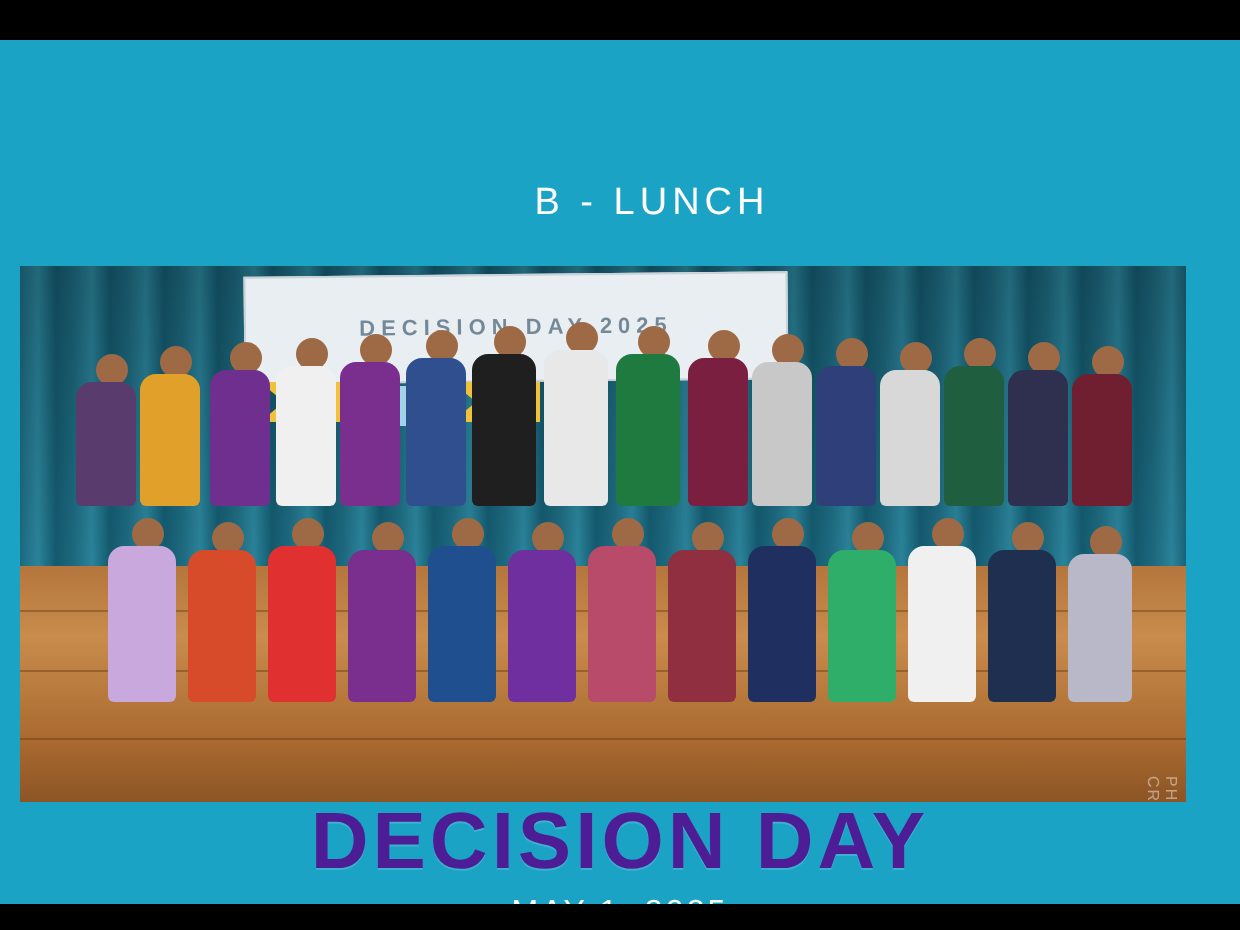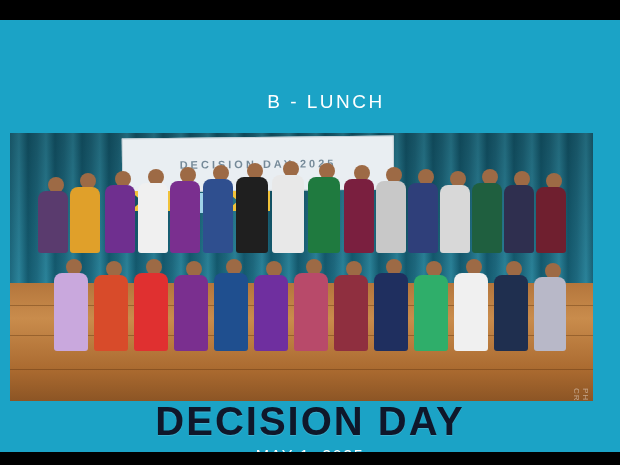--- a/index.html
+++ b/index.html
@@ -147,21 +147,21 @@
     top: 381px;
     width: 620px;
     height: 71px;
     text-align: center;
   }
   .decision-day {
     position: absolute;
     left: 0;
     top: -2px;
     width: 620px;
-    color: #0f172a;
+    color: #4c1d95;
     font-family: "Liberation Sans", sans-serif;
     font-size: 40px;
     font-weight: bold;
     letter-spacing: 2px;
     text-align: center;
     line-height: 44px;
     text-shadow: 0 1px 0 rgba(255,255,255,0.15);
   }
   .event-date {
     position: absolute;

